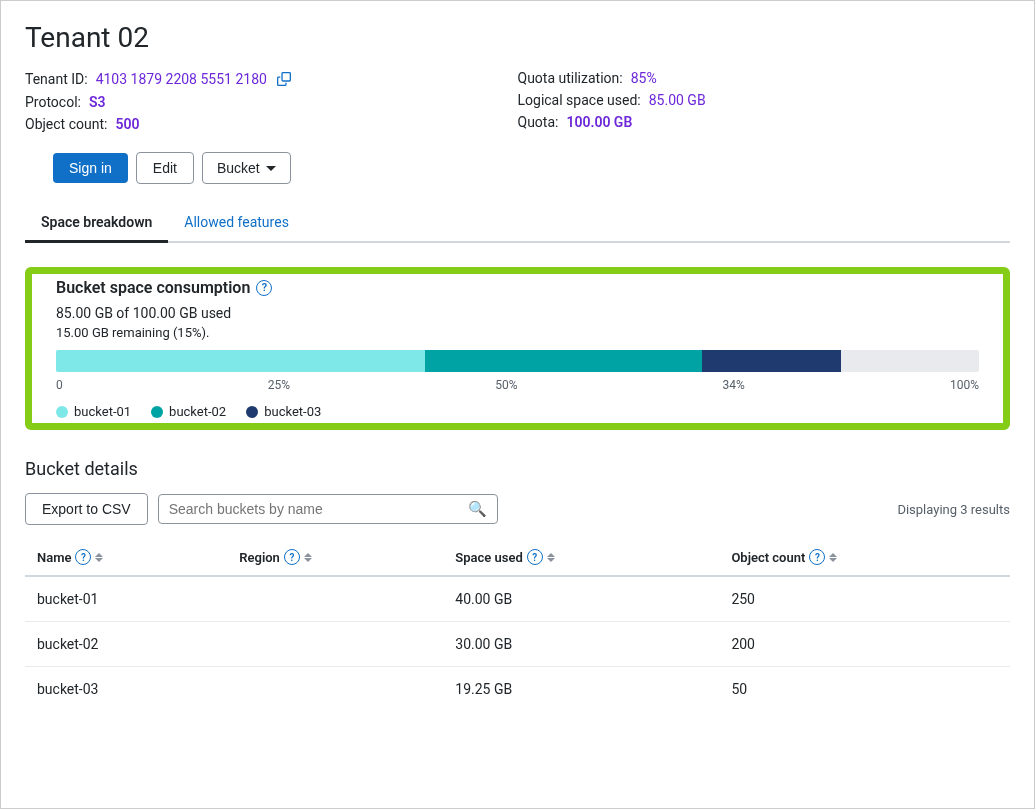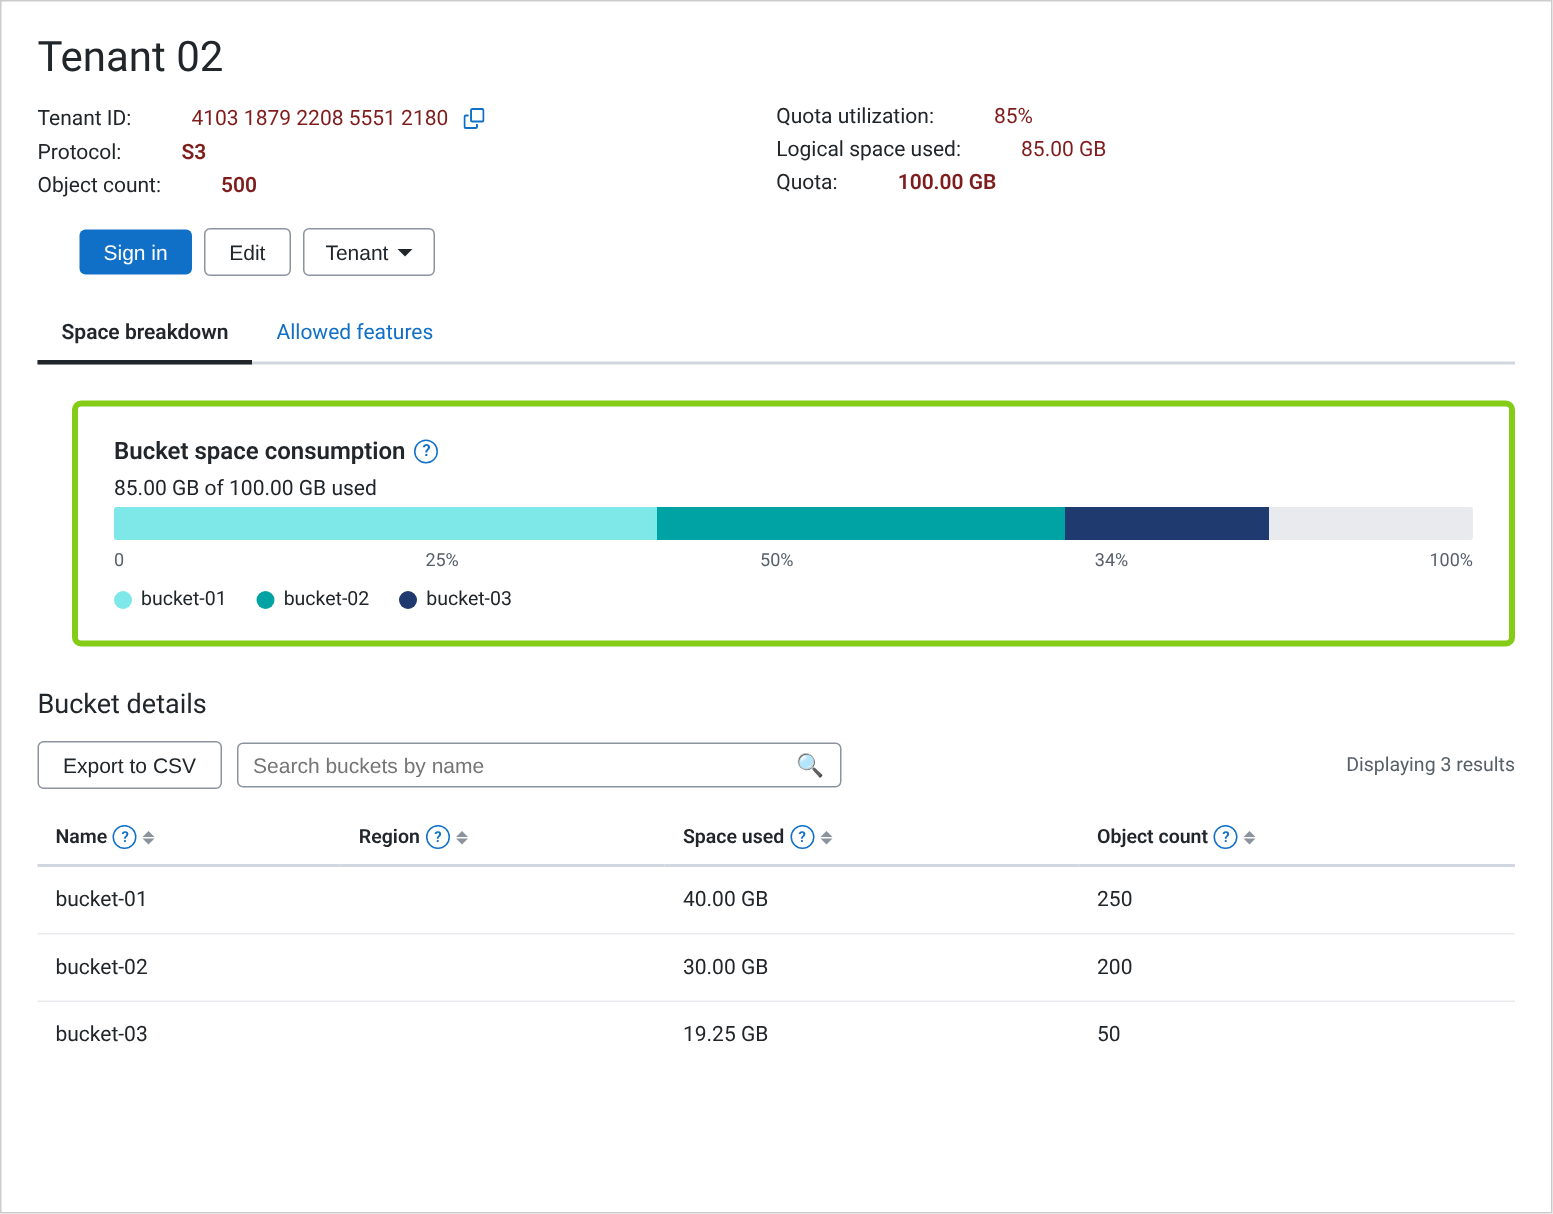--- a/index.html
+++ b/index.html
@@ -36,22 +36,21 @@
       display: flex;
       align-items: center;
       gap: 8px;
     }
     .meta-label {
       color: #21262a;
       font-weight: 400;
     }
     .meta-value {
       font-weight: 600;
-      color: #7f1d1d;
-      margin-left: 32px;
+      color: #6d28d9;
     }
     .meta-value.normal {
       font-weight: 400;
     }
     .copy-icon {
       display: inline-flex;
       align-items: center;
       justify-content: center;
       cursor: pointer;
       color: #1070c8;
@@ -123,25 +122,24 @@
       font-weight: 600;
     }
     .tab.link-style {
       color: #1070c8;
       font-weight: 400;
     }
     .content-area {
       padding: 24px 0 0 0;
     }
     .card {
-      border: 4px solid #84cc16;
+      border: 7px solid #84cc16;
       border-radius: 6px;
-      padding: 20px 24px;
+      padding: 4px 24px;
       margin-bottom: 28px;
-      margin-left: 23px;
     }
     .card-title {
       font-size: 16px;
       font-weight: 600;
       display: flex;
       align-items: center;
       gap: 6px;
       margin-bottom: 8px;
     }
     .help-icon {
@@ -227,21 +225,21 @@
       display: flex;
       align-items: center;
       gap: 10px;
     }
     .search-box {
       display: flex;
       align-items: center;
       border: 1px solid #8b949e;
       border-radius: 4px;
       padding: 5px 10px;
-      width: 403px;
+      width: 340px;
       gap: 6px;
     }
     .search-box input {
       border: none;
       outline: none;
       font-size: 14px;
       flex: 1;
       color: #21262a;
     }
     .search-icon {
@@ -345,38 +343,39 @@
         <span class="meta-label">Quota:</span>
         <span class="meta-value">100.00 GB</span>
       </div>
     </div>
   </div>
 
   <div class="action-bar">
     <button class="btn-primary">Sign in</button>
     <button class="btn-secondary">Edit</button>
     <button class="btn-actions">
-      <span>Tenant</span>
+      <span>Bucket</span>
       <span class="chevron-down"></span>
     </button>
   </div>
 
   <div class="tabs-bar">
     <span class="tab active">Space breakdown</span>
     <span class="tab link-style">Allowed features</span>
   </div>
 
   <div class="content-area">
 
     <div class="card">
       <div class="card-title">
         <span>Bucket space consumption</span>
         <span class="help-icon">?</span>
       </div>
       <div class="space-summary">85.00 GB of 100.00 GB used</div>
+      <div class="space-remaining">15.00 GB remaining (15%).</div>
 
       <div class="bar-container">
         <div class="bar-segment-1" style="width: 40%"></div>
         <div class="bar-segment-2" style="width: 30%"></div>
         <div class="bar-segment-3" style="width: 15%"></div>
       </div>
       <div class="bar-labels">
         <span>0</span>
         <span>25%</span>
         <span>50%</span>

